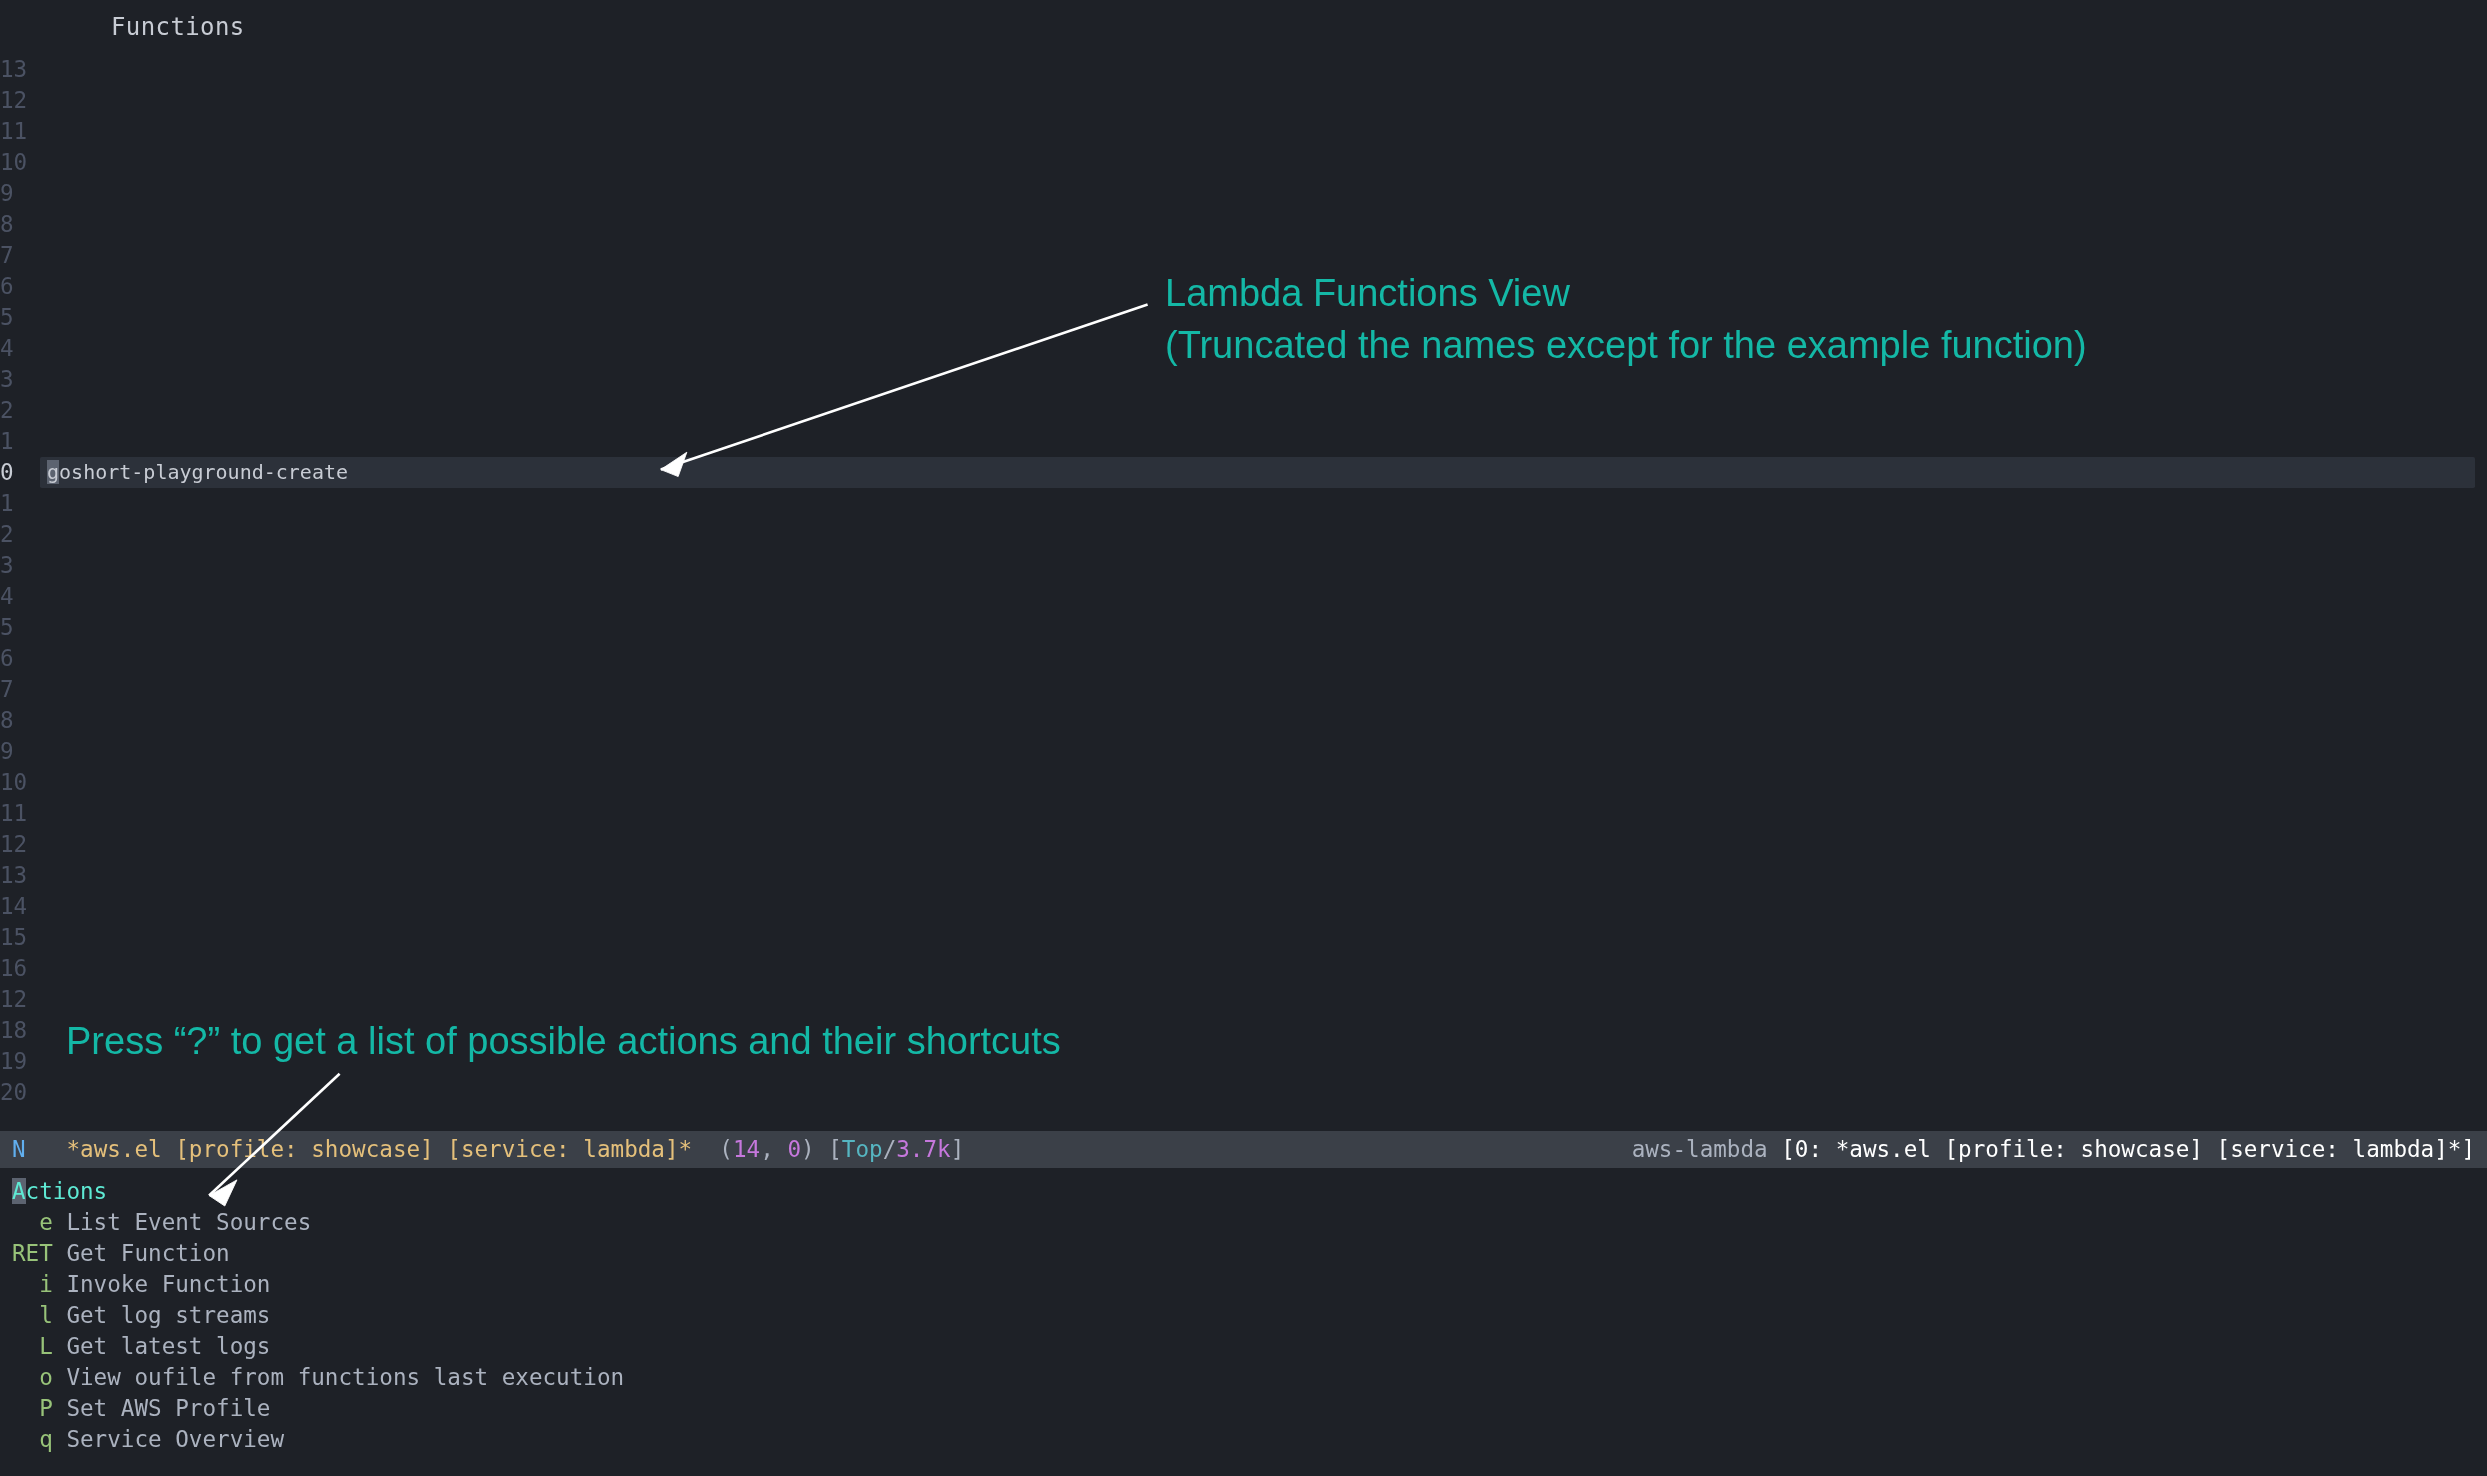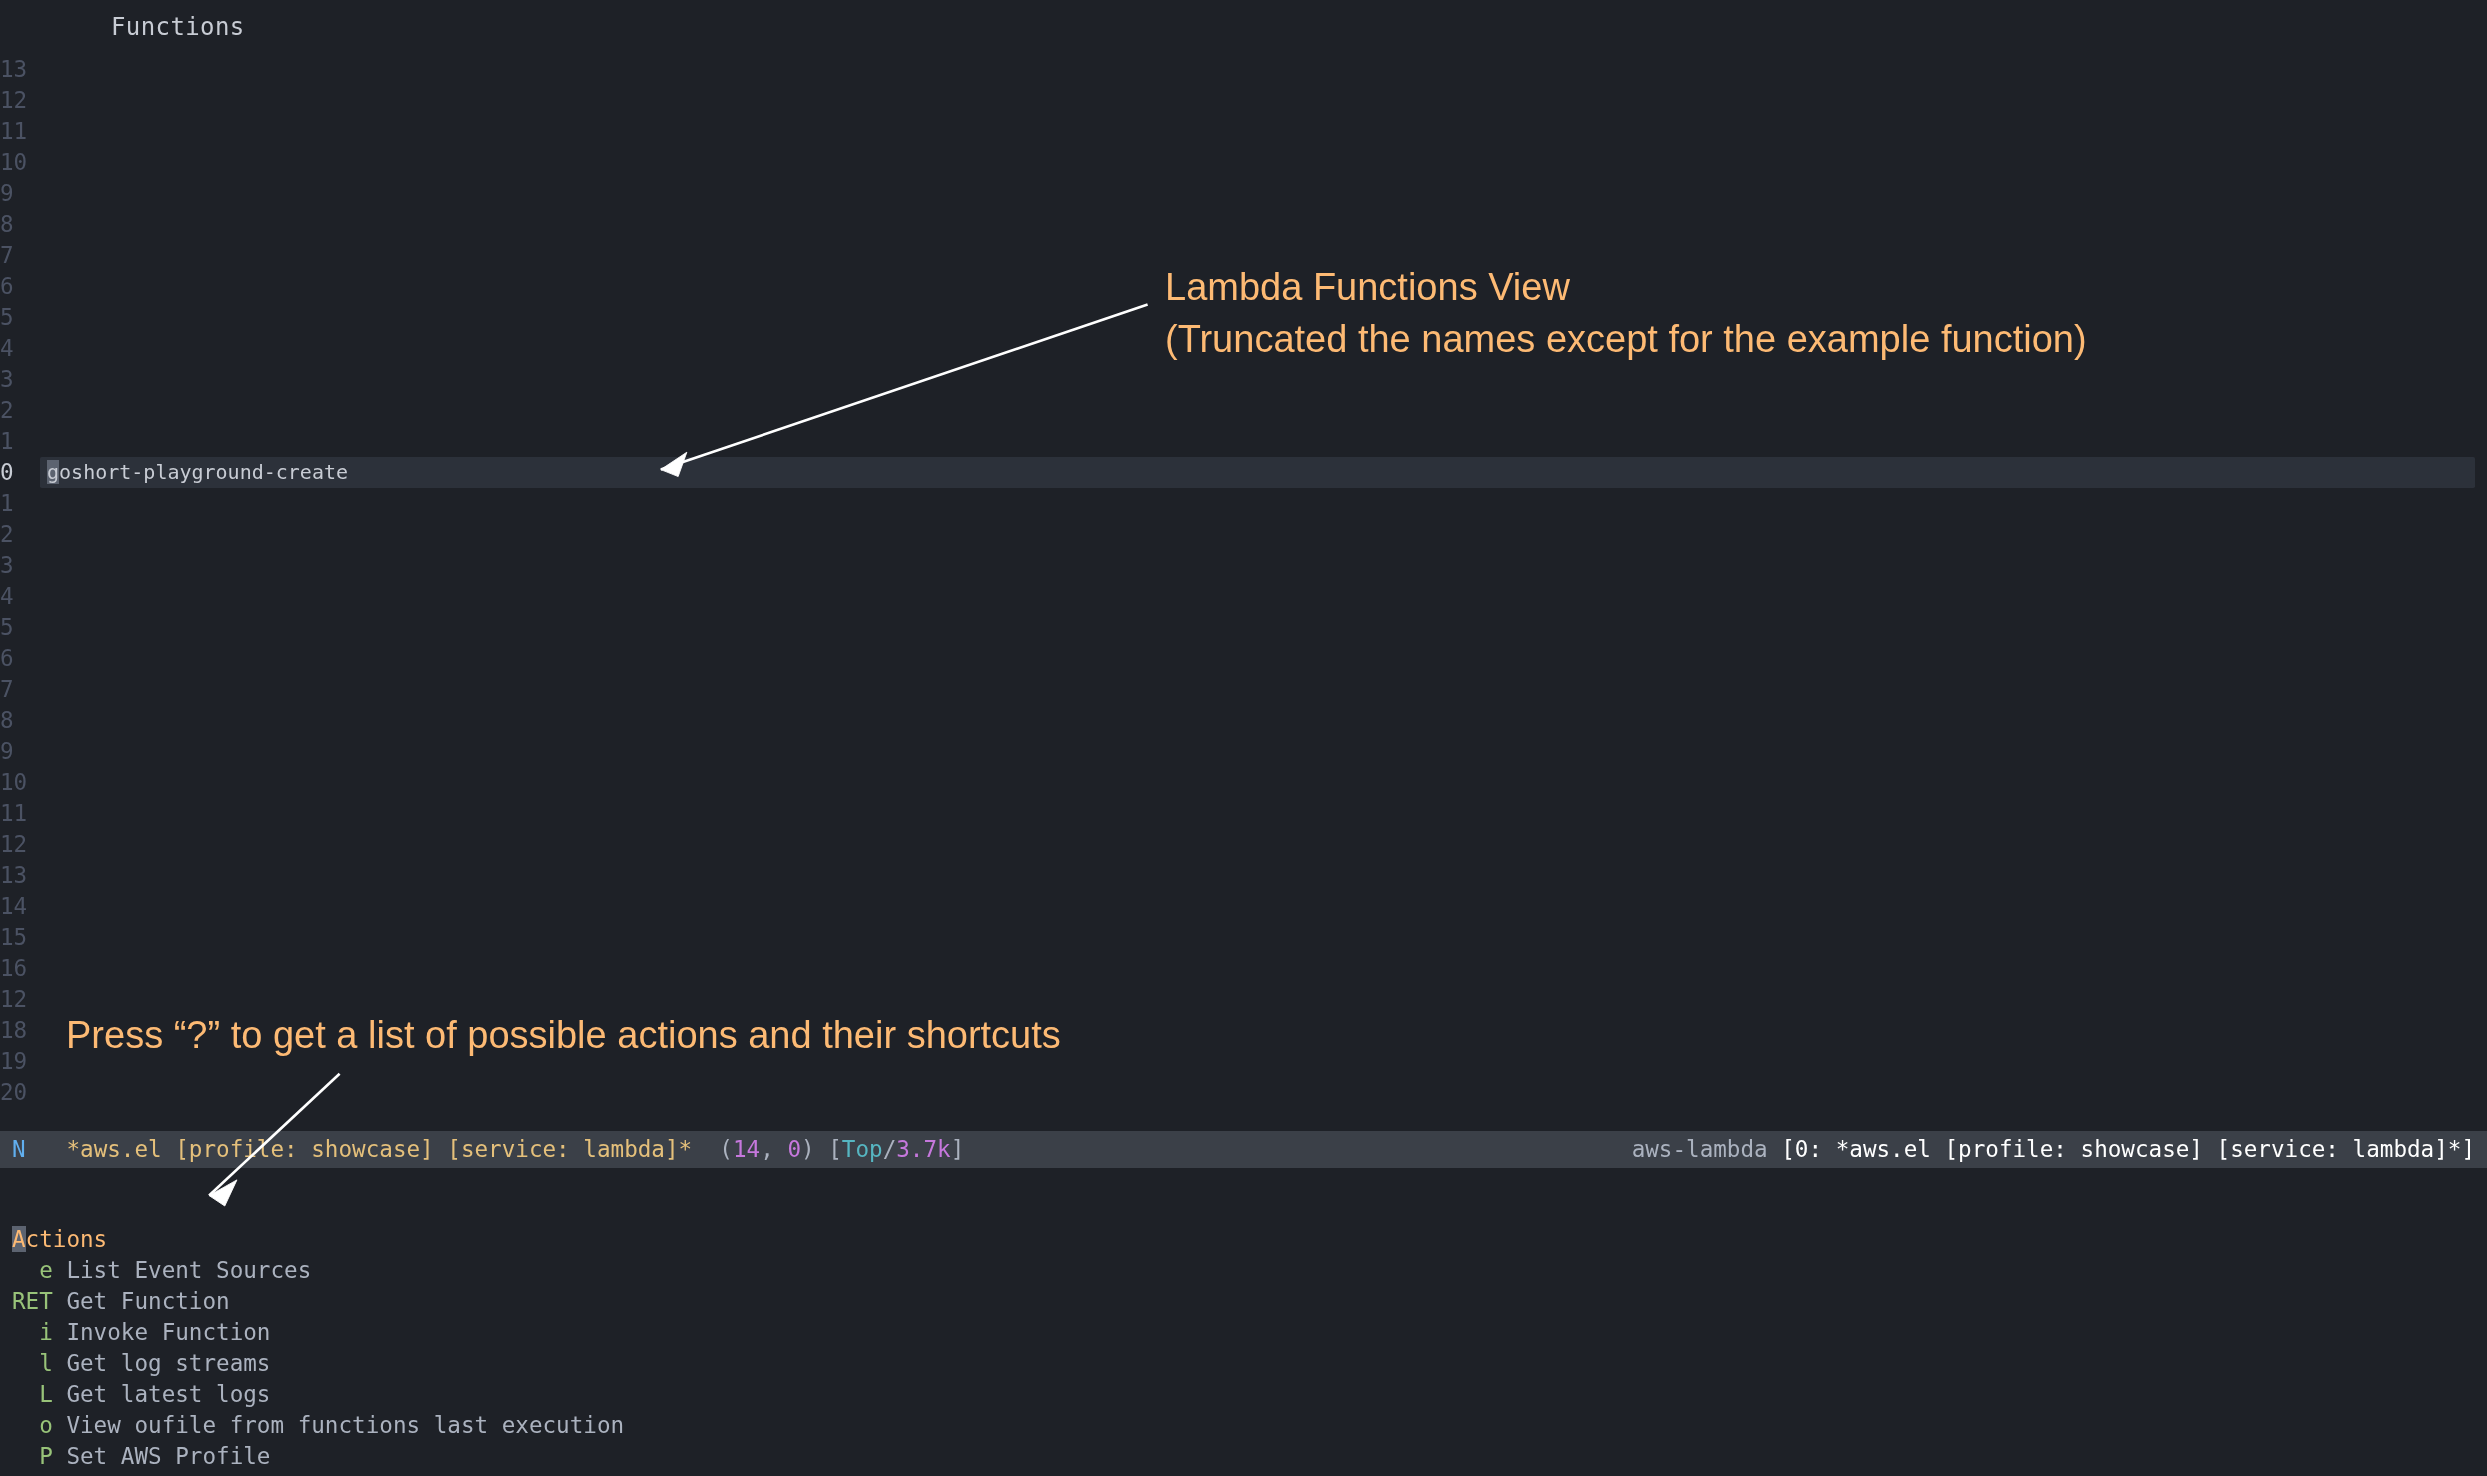--- a/index.html
+++ b/index.html
@@ -82,38 +82,38 @@
   .ml-ctx { color: #ffffff; }
   .ml-plain { color: #abb2bf; }
   .actions {
     position: absolute;
     left: 12px;
     top: 0;
     font-size: 22.6px;
     line-height: 31px;
   }
   .actions .heading {
-    color: #fdba74;
-    margin-top: 48px;
+    color: #5eead4;
   }
   .actions .heading .hl {
     background: #5c6370;
   }
   .action-row { white-space: pre; }
   .action-key { color: #98c379; }
   .action-label { color: #abb2bf; }
 
   .annotation {
     position: absolute;
-    color: #fdba74;
+    color: #14b8a6;
     font-family: -apple-system, "Helvetica Neue", Arial, sans-serif;
     font-size: 38px;
     line-height: 52px;
     font-weight: 400;
     pointer-events: none;
+    margin-top: 6px;
   }
   .arrow {
     position: absolute;
     stroke: #ffffff;
     fill: #ffffff;
     pointer-events: none;
   }
 </style>
 </head>
 <body>

